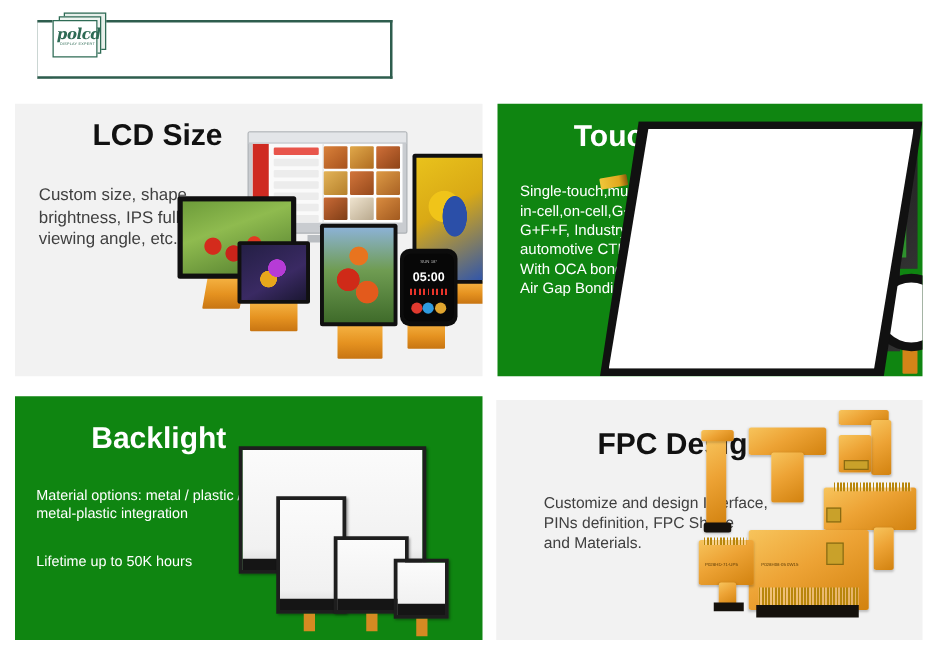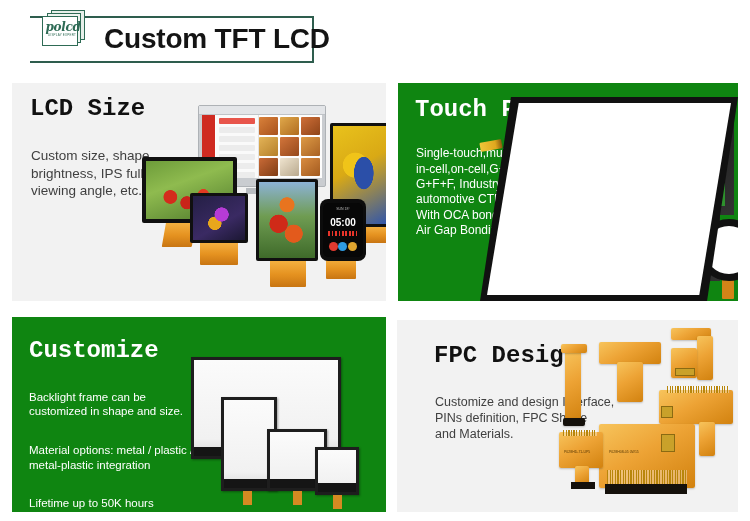--- a/index.html
+++ b/index.html
@@ -90,23 +90,24 @@
   .panel {
     position: absolute;
     overflow: hidden;
     box-sizing: border-box;
   }
   .panel.light { background: #f2f2f2; }
   .panel.green { background: #0f8511; }
 
   .panel-heading {
     position: absolute;
-    font-family: Liberation Mono, monospace;
+    font-family: Liberation Sans, sans-serif;
     font-weight: bold;
     white-space: nowrap;
+    margin-left: 44px;
   }
   .panel.light .panel-heading { color: #111111; }
   .panel.green .panel-heading { color: #ffffff; }
 
   .panel-body {
     position: absolute;
     font-family: "Liberation Sans", sans-serif;
     line-height: 1.28;
     white-space: pre-line;
   }
@@ -304,21 +305,20 @@
   <div id="title-frame"></div>
 
   <div id="logo-box">
     <span class="logo-card c1"></span>
     <span class="logo-card c2"></span>
     <span class="logo-card c3"></span>
     <span id="logo-word">polcd</span>
     <span id="logo-sub">DISPLAY EXPERT</span>
   </div>
 
-  <div id="header-title">Custom TFT LCD</div>
 </div>
 
 <div class="panel light" id="panel-lcd">
   <div class="panel-heading">LCD Size</div>
   <div class="panel-body">
     <div class="body-block">Custom size, shape,
 brightness, IPS full
 viewing angle, etc.</div>
   </div>
 
@@ -437,24 +437,22 @@
     <div id="tp-flat">
       <div class="shape"></div>
         <div class="shape-in"></div>
     </div>
 
     <div id="tp-stylus"></div>
   </div>
 </div>
 
 <div class="panel green" id="panel-backlight">
-  <div class="panel-heading">Customize</div>
+  <div class="panel-heading">Backlight</div>
   <div class="panel-body">
-    <div class="body-block">Backlight frame can be
-customized in shape and size.</div>
     <div class="body-block">Material options: metal / plastic /
 metal-plastic integration</div>
     <div class="body-block">Lifetime up to 50K hours</div>
     
   </div>
 
   <div class="art" id="bl-art">
     <div class="bl" id="bl1">
         <div class="strip"></div>
       </div>

